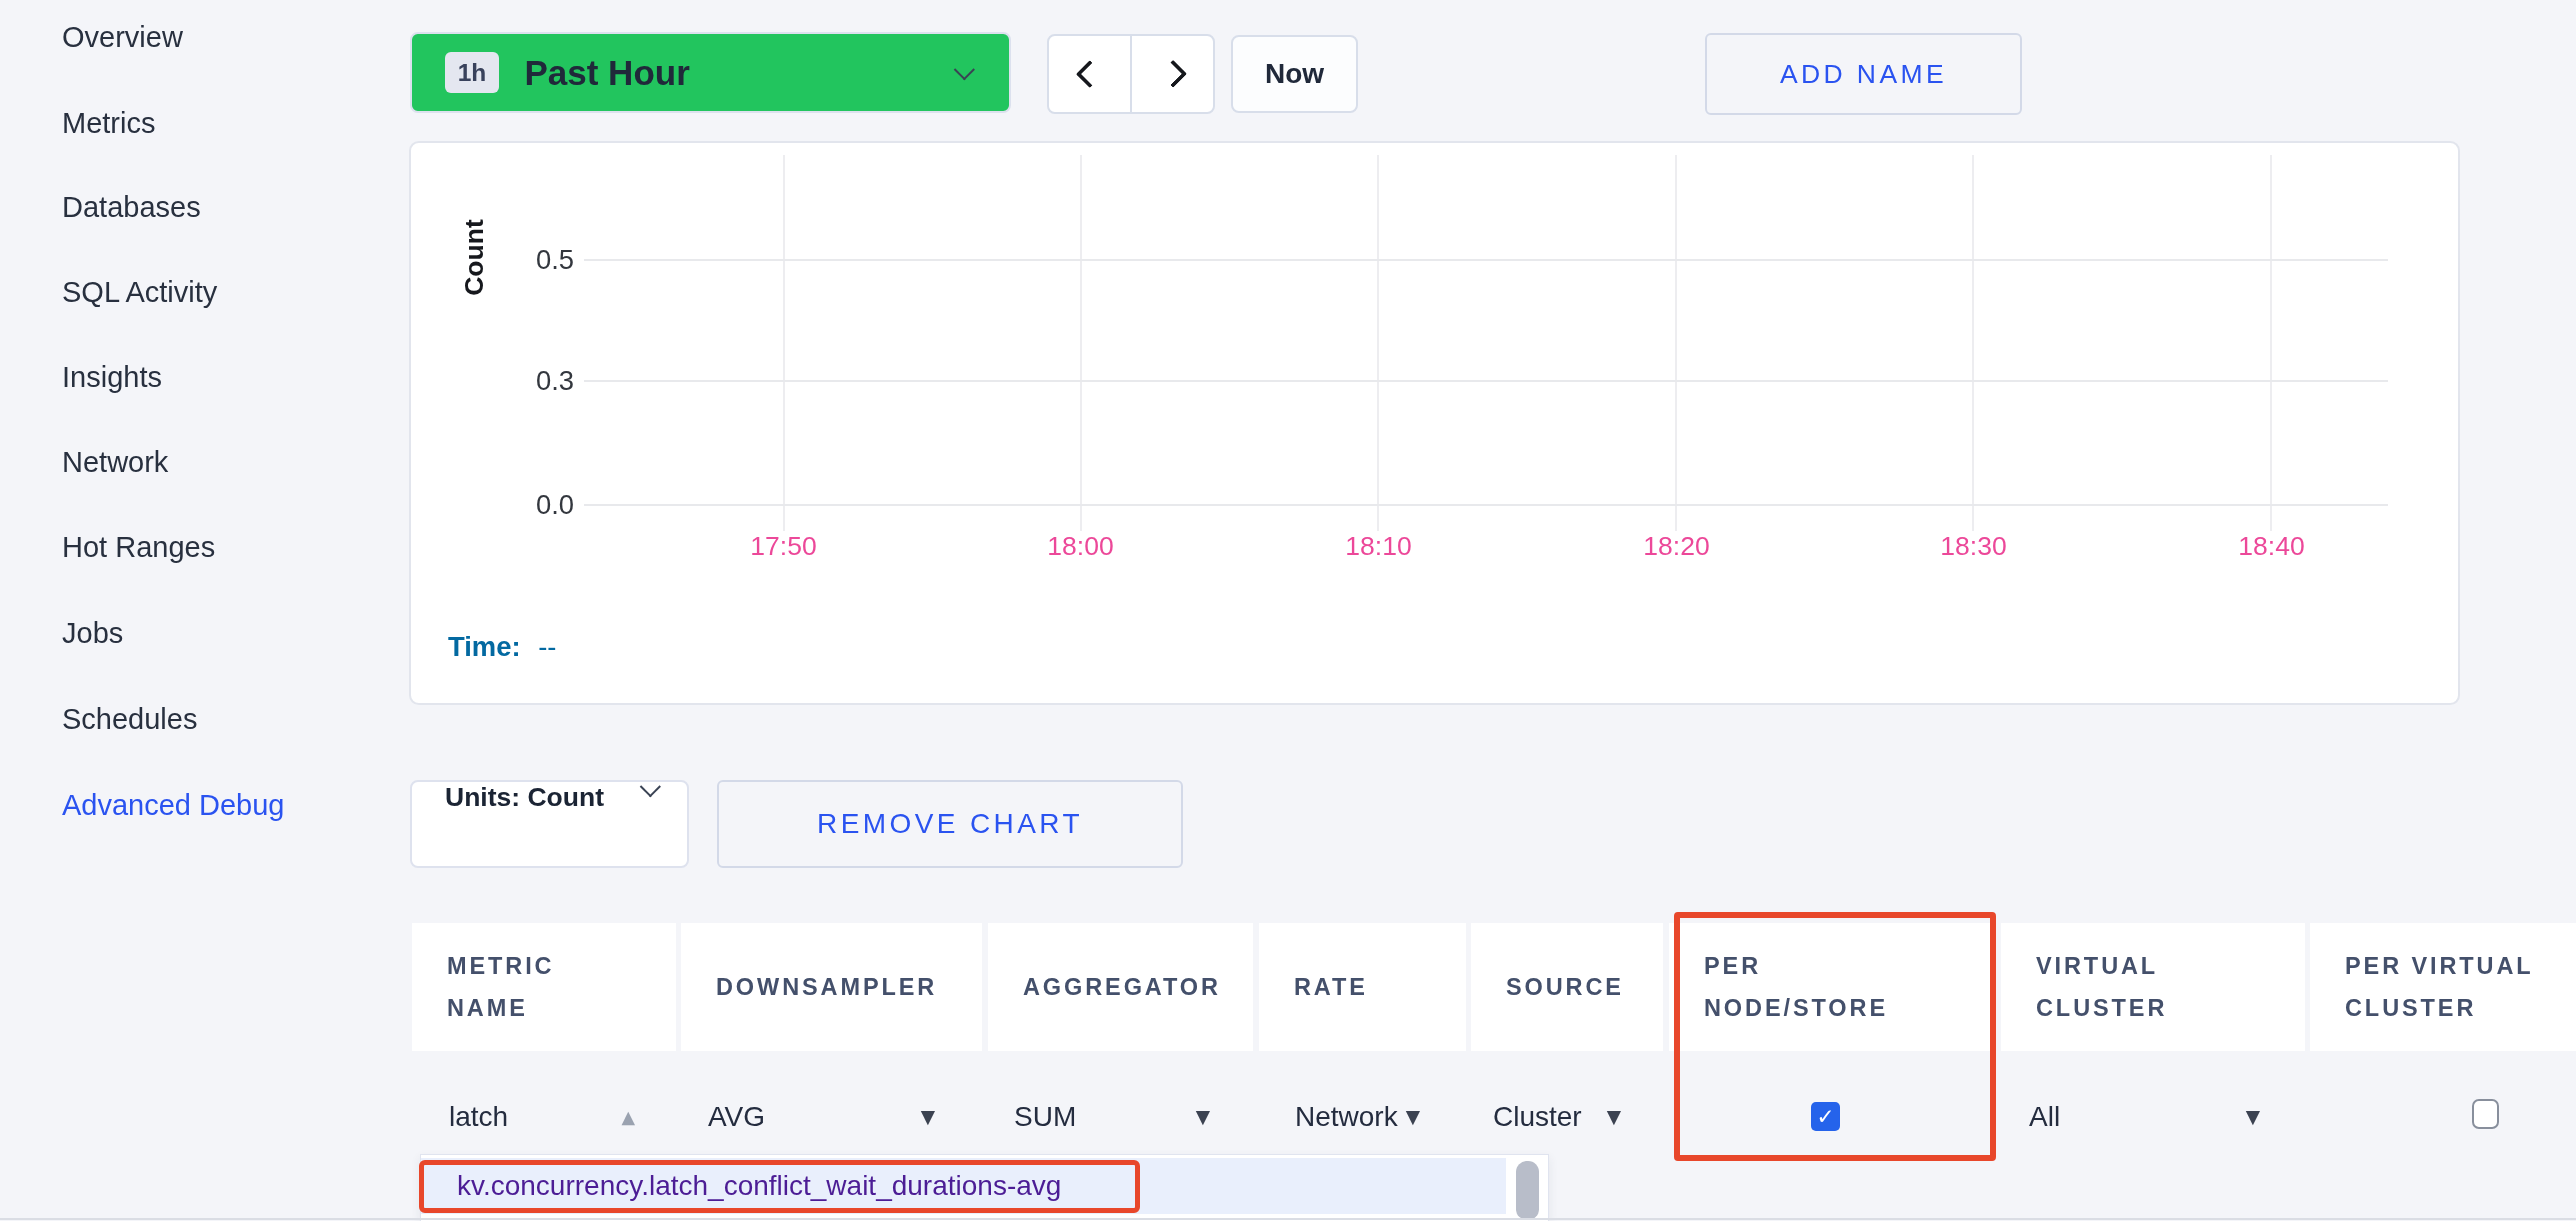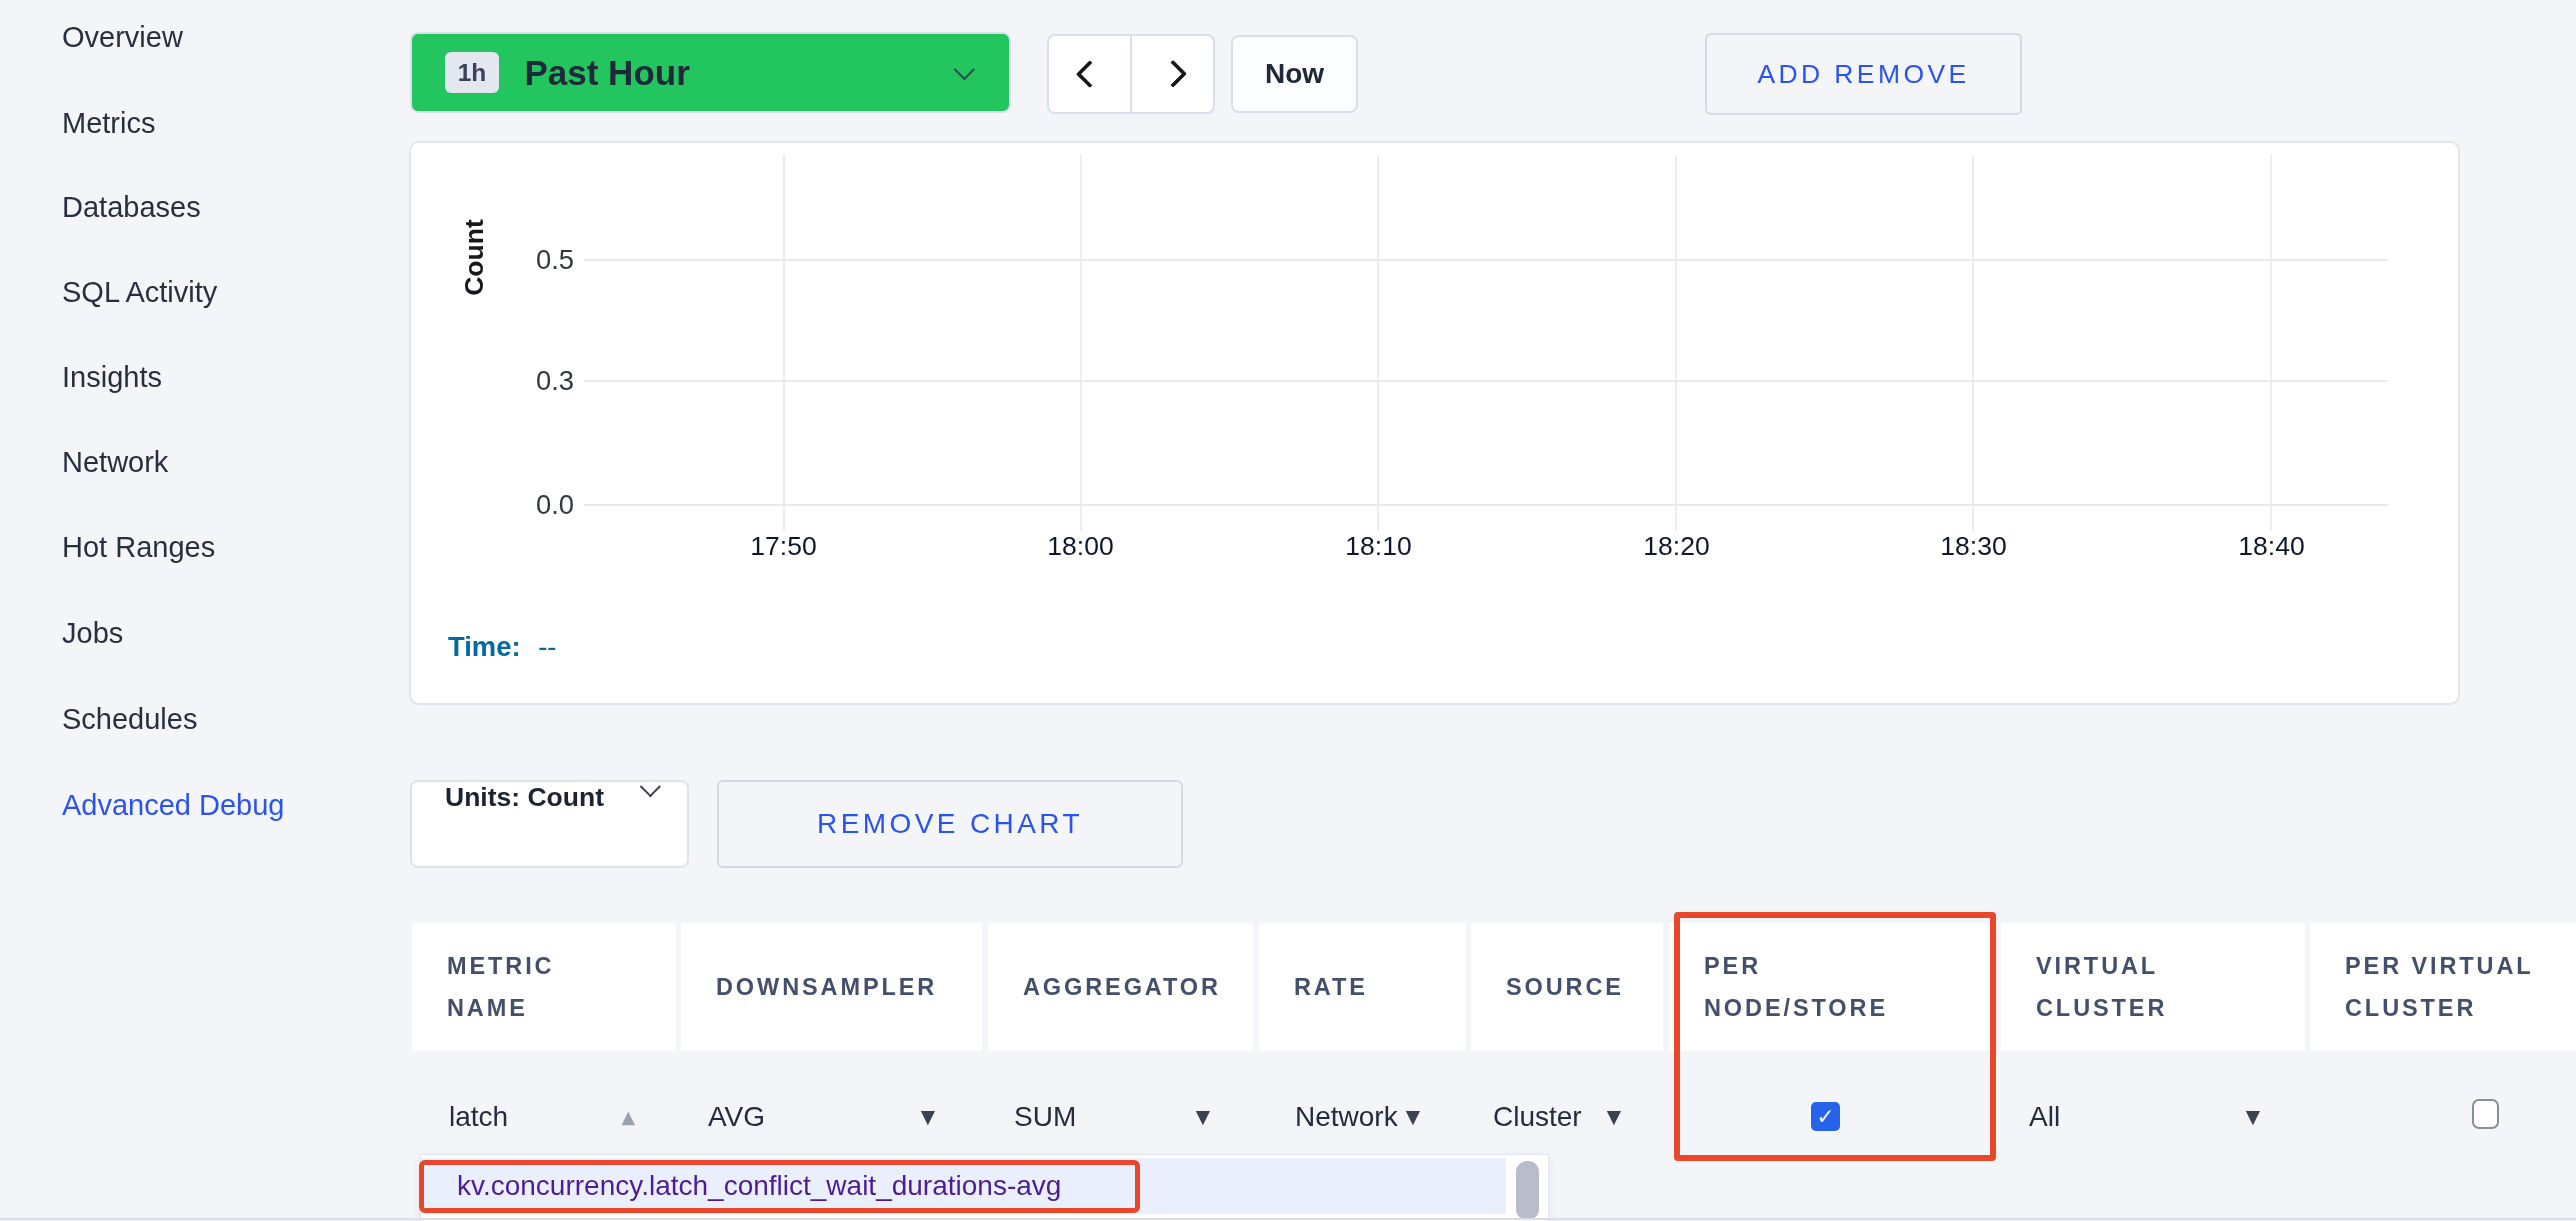--- a/index.html
+++ b/index.html
@@ -41,21 +41,21 @@
   .add-chart { left:1705px; top:33px; width:317px; height:82px; font-size:26.5px; }
 
   
   .chart-card { left:409px; top:141px; width:2051px; height:564px; background:#fff;
     border:2px solid #e2e5ed; border-radius:9.8px; }
   .ylabel { left:7.8px; top:100px; width:108px; height:29px; transform:rotate(-90deg);
     text-align:center; font-size:26.5px; font-weight:700; color:#16181d; }
   .ytick { left:45px; width:118px; text-align:right; font-size:27.4px; color:#33373e; line-height:29px; }
   .gridline-h { left:173px; width:1804px; height:2px; background:#e8e9ec; }
   .gridline-v { top:11.8px; width:2px; height:376px; background:#ededf0; }
-  .xtick { top:388px; width:137px; text-align:center; font-size:26.5px; color:#0f172a; }
+  .xtick { top:388px; width:137px; text-align:center; font-size:26.5px; color:#ec4899; }
   .chart-footer { left:37px; top:488px; font-size:27.4px; color:#0369a1; }
   .chart-footer .t-label { font-weight:700; }
   .chart-footer .t-value { margin-left:17.6px; font-weight:400; }
 
   
   .units-select { left:410px; top:780px; width:279px; height:88px; background:#fff;
     border:2px solid #dee2ee; border-radius:7.8px; display:flex; 
     padding:0 29px 0 33px; cursor:pointer; }
   .units-label { font-size:26.5px; font-weight:700; color:#1b2434; }
   .remove-chart { left:717px; top:780px; width:466px; height:88px; font-size:28px; }
@@ -134,21 +134,21 @@
   <div class="arrow-btn left">
     <span class="chev-left"></span>
   </div>
   <div class="arrow-btn right">
     <span class="chev-right"></span>
   </div>
 </div>
 
 <div class="abs now-btn">Now</div>
 
-<div class="abs ghost-btn add-chart">ADD REMOVE</div>
+<div class="abs ghost-btn add-chart">ADD NAME</div>
 
 <div class="abs chart-card">
   <div class="abs ylabel">Count</div>
 
   <div class="abs ytick" style="top:102px">0.5</div>
   <div class="abs ytick" style="top:223px">0.3</div>
   <div class="abs ytick" style="top:347px">0.0</div>
 
   <div class="abs gridline-v" style="left:372px"></div>
   <div class="abs gridline-v" style="left:669px"></div>

